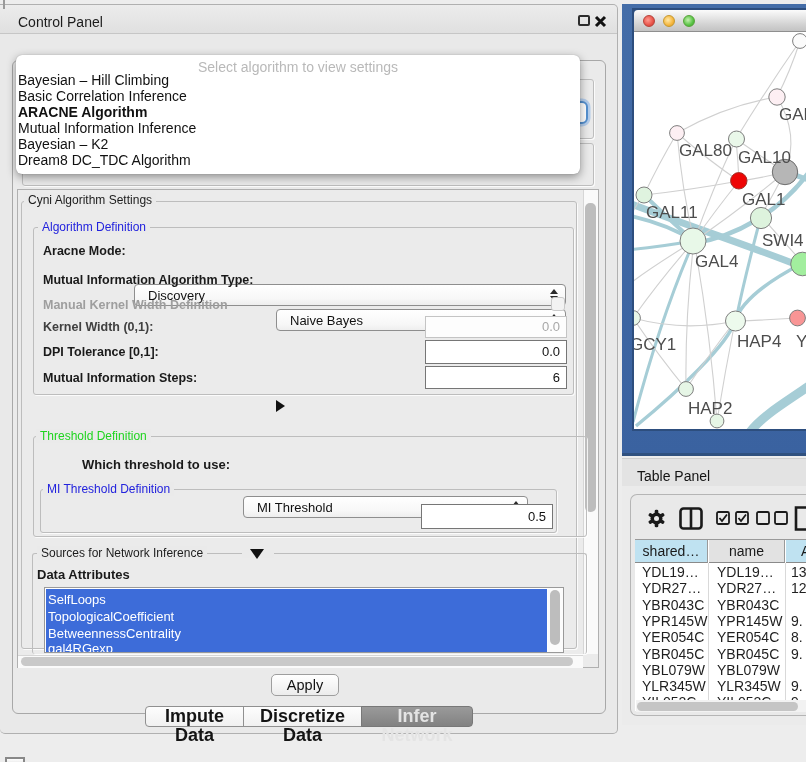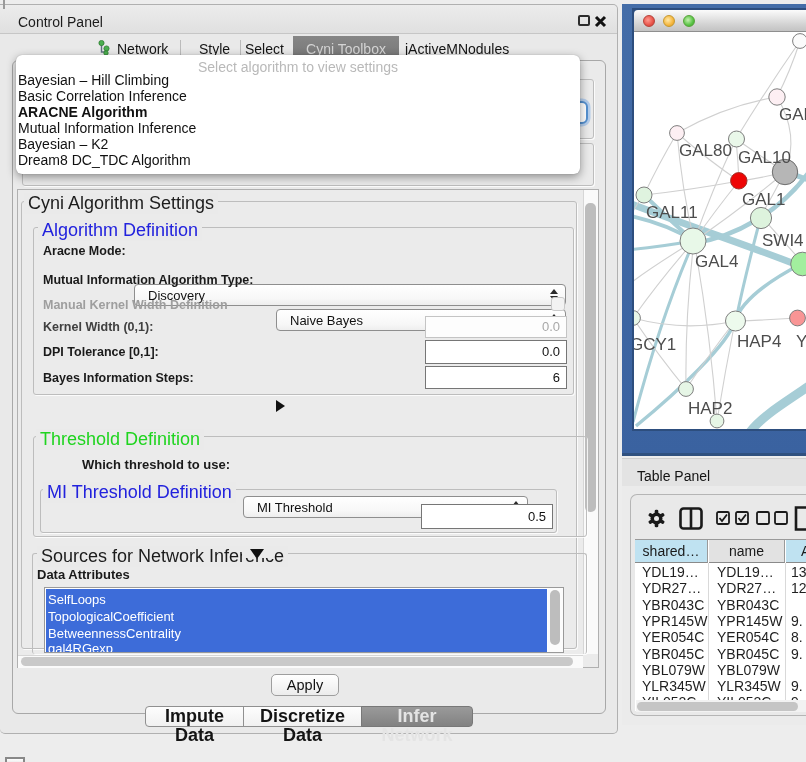--- a/index.html
+++ b/index.html
@@ -13,21 +13,21 @@
   #cptitle span.t { position:absolute; left:18px; top:9px; font-size:14px; color:#1c1c1c; }
   #icsq { left:578px; top:10px; width:12px; height:11px; border:2px solid #2d2d2d; border-radius:2px; }
   
   .tabtxt { position:absolute; top:0; font-size:14px; color:#141414; }
   #tabbar { left:0; top:31px; width:618px; height:26px; }
   .tsep { position:absolute; top:4px; width:1px; height:18px; background:#bbbbbb; }
   #seltab { position:absolute; left:293px; top:0px; width:106px; height:26px; background:linear-gradient(#868686,#757575); color:#d4d4d4; font-size:14px; text-align:center; line-height:26px; }
   
   #tpanel { left:12px; top:55px; width:594px; height:654px; background:#eaeaea; border:1px solid #a8a8a8; border-radius:6px; }
   .etch { position:absolute; border:1px solid #bdbdbd; border-radius:3px; box-shadow:inset 0 0 0 0 #fff, 1px 1px 0 rgba(255,255,255,0.8); }
-  .gtitle { position:absolute; font-size:18px; background:#eaeaea; padding:0 4px; white-space:nowrap; }
+  .gtitle { position:absolute; font-size:12px; background:#eaeaea; padding:0 4px; white-space:nowrap; }
   
   .combo { position:absolute; background:linear-gradient(#ffffff,#f7f7f7 70%,#eeeeee); border:1px solid #8e8e8e; border-radius:4px;margin-top:43px; }
   .combo .ct { position:absolute; left:13px; top:50%; transform:translateY(-50%); font-size:13px; color:#111; white-space:nowrap; }
   .updn { position:absolute; right:7px; top:50%; transform:translateY(-50%); width:9px; height:14px; }
   .updn:before { content:""; position:absolute; left:0.5px; top:1px; border-left:4px solid transparent; border-right:4px solid transparent; border-bottom:5px solid #2a2a2a; }
   .updn:after { content:""; position:absolute; left:0.5px; bottom:1px; border-left:4px solid transparent; border-right:4px solid transparent; border-top:5px solid #2a2a2a; }
   .blab { position:absolute; font-size:12.5px; font-weight:bold; color:#1a1a1a; white-space:nowrap; }
   .field { position:absolute; background:#ffffff; border:1px solid #767676; font-size:13px; color:#111; text-align:right; padding-right:6px; }
   
   .sbthumbv { position:absolute; background:#bdbdbd; border-radius:5px; }
@@ -56,35 +56,20 @@
 <div id="stage">
 
   <div class="abs" id="cpwin">
     <div class="abs" id="cptitle">
         <span class="t">Control Panel</span>
       </div>
     <div class="abs" id="icsq"></div>
     <svg class="abs" style="left:594px;top:10px;" width="13" height="13" viewBox="0 0 13 13">
         <path d="M2 2 L11 11 M11 2 L2 11" stroke="#111" stroke-width="3"></path>
       </svg>
-    <div class="abs" id="tabbar">
-      <svg class="abs" style="left:98px;top:4px;" width="13" height="15" viewBox="0 0 13 15">
-        <path d="M3.5 4 V12 H7" stroke="#607080" stroke-width="1.4" fill="none"></path>
-        <circle cx="3.5" cy="3" r="2.6" fill="#4caf50" stroke="#2e7d32" stroke-width="0.8"></circle>
-        <circle cx="8.5" cy="8.5" r="2.6" fill="#4caf50" stroke="#2e7d32" stroke-width="0.8"></circle>
-        <circle cx="8" cy="13" r="2.2" fill="#4caf50" stroke="#2e7d32" stroke-width="0.8"></circle>
-      </svg>
-      <span class="tabtxt" style="left:117px;top:5px;">Network</span>
-      <div class="tsep" style="left:180px;"></div>
-      <span class="tabtxt" style="left:199px;top:5px;">Style</span>
-      <div class="tsep" style="left:240px;"></div>
-      <span class="tabtxt" style="left:245px;top:5px;">Select</span>
-      <div id="seltab">Cyni Toolbox</div>
-      <span class="tabtxt" style="left:405px;top:5px;">jActiveMNodules</span>
-    </div>
     <div class="abs" id="tpanel"></div>
   </div>
 
   <div class="abs etch" style="left:22px;top:79px;width:572px;height:60px;background:#eaeaea;"></div>
   <div class="abs" style="left:28px;top:101px;width:560px;height:23px;background:#fff;border:2px solid #5590cf;border-radius:6px;box-shadow:0 0 0 2.5px rgba(125,175,235,0.5);"></div>
   <div class="abs etch" style="left:22px;top:143px;width:572px;height:43px;background:#eaeaea;"></div>
   <div class="abs combo" style="left:28px;top:150px;width:560px;height:28px;">
       <span style="position:absolute;left:13px;top:7px;font-size:13px;color:#6a6a6a;">Alg</span>
       <span style="position:absolute;left:330px;top:7px;font-size:13px;color:#9a9a9a;">mode</span>
     </div>
@@ -108,21 +93,21 @@
   <div class="abs combo" style="left:276px;top:266px;width:290px;height:22px;">
       <span class="ct">Naive Bayes</span>
       <span class="updn"></span>
     </div>
   <span class="blab" style="left:43px;top:298px;color:#9e9e9e;">Manual Kernel Width Definition</span>
   <div class="abs" style="left:551px;top:297px;width:14px;height:14px;background:#f2f2f2;border:1px solid #c9c9c9;border-radius:3px;"></div>
   <span class="blab" style="left:43px;top:320px;color:#404040;">Kernel Width (0,1):</span>
   <div class="abs field" style="left:425px;top:316px;width:142px;height:22px;border:1px solid #c4c4c4;color:#a8a8a8;line-height:20px;background:#fdfdfd;">0.0</div>
   <span class="blab" style="left:43px;top:345px;">DPI Tolerance [0,1]:</span>
   <div class="abs field" style="left:425px;top:340px;width:142px;height:24px;line-height:22px;">0.0</div>
-  <span class="blab" style="left:43px;top:371px;">Bayes Information Steps:</span>
+  <span class="blab" style="left:43px;top:371px;">Mutual Information Steps:</span>
   <div class="abs field" style="left:425px;top:366px;width:142px;height:23px;line-height:21px;">6</div>
   <div class="abs" style="left:276px;top:400px;width:0;height:0;border-top:6px solid transparent;border-bottom:6px solid transparent;border-left:9px solid #111;"></div>
   <div class="abs etch" style="left:33px;top:436px;width:554px;height:101px;"></div>
   <span class="gtitle" style="left:36px;top:429px;color:#1fd41f;">Threshold Definition</span>
   <span class="blab" style="left:82px;top:457px;font-size:13px;">Which threshold to use:</span>
   <div class="abs combo" style="left:243px;top:453px;width:285px;height:22px;">
       <span class="ct">MI Threshold</span>
       <span class="updn"></span>
     </div>
   <div class="abs etch" style="left:40px;top:489px;width:517px;height:44px;"></div>

